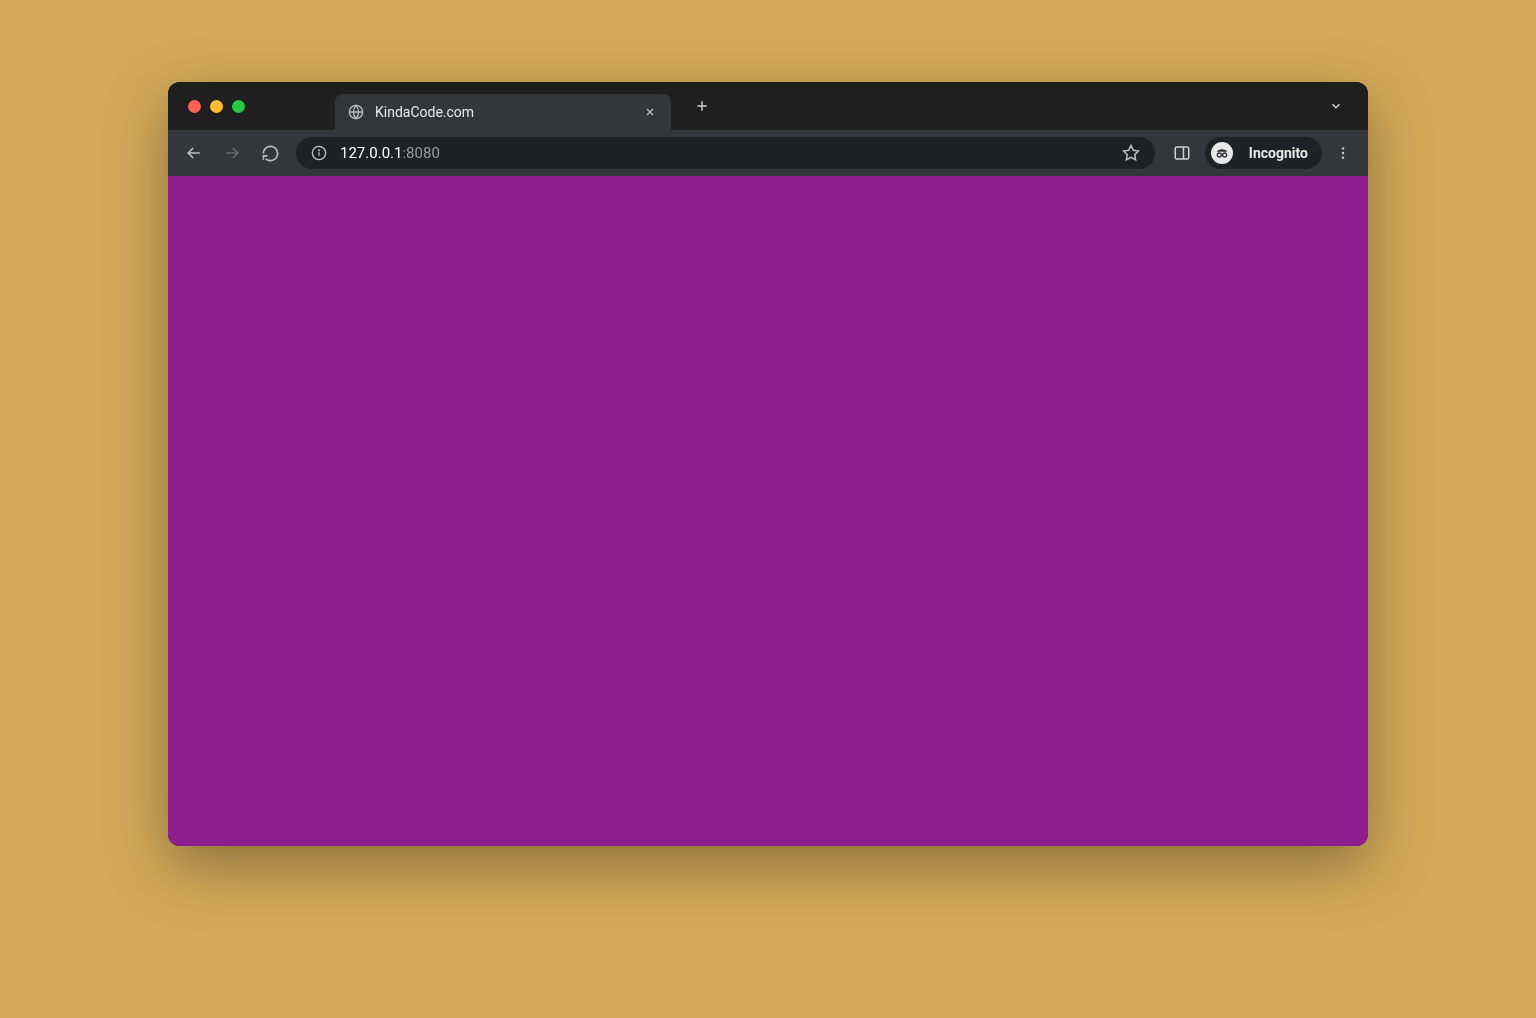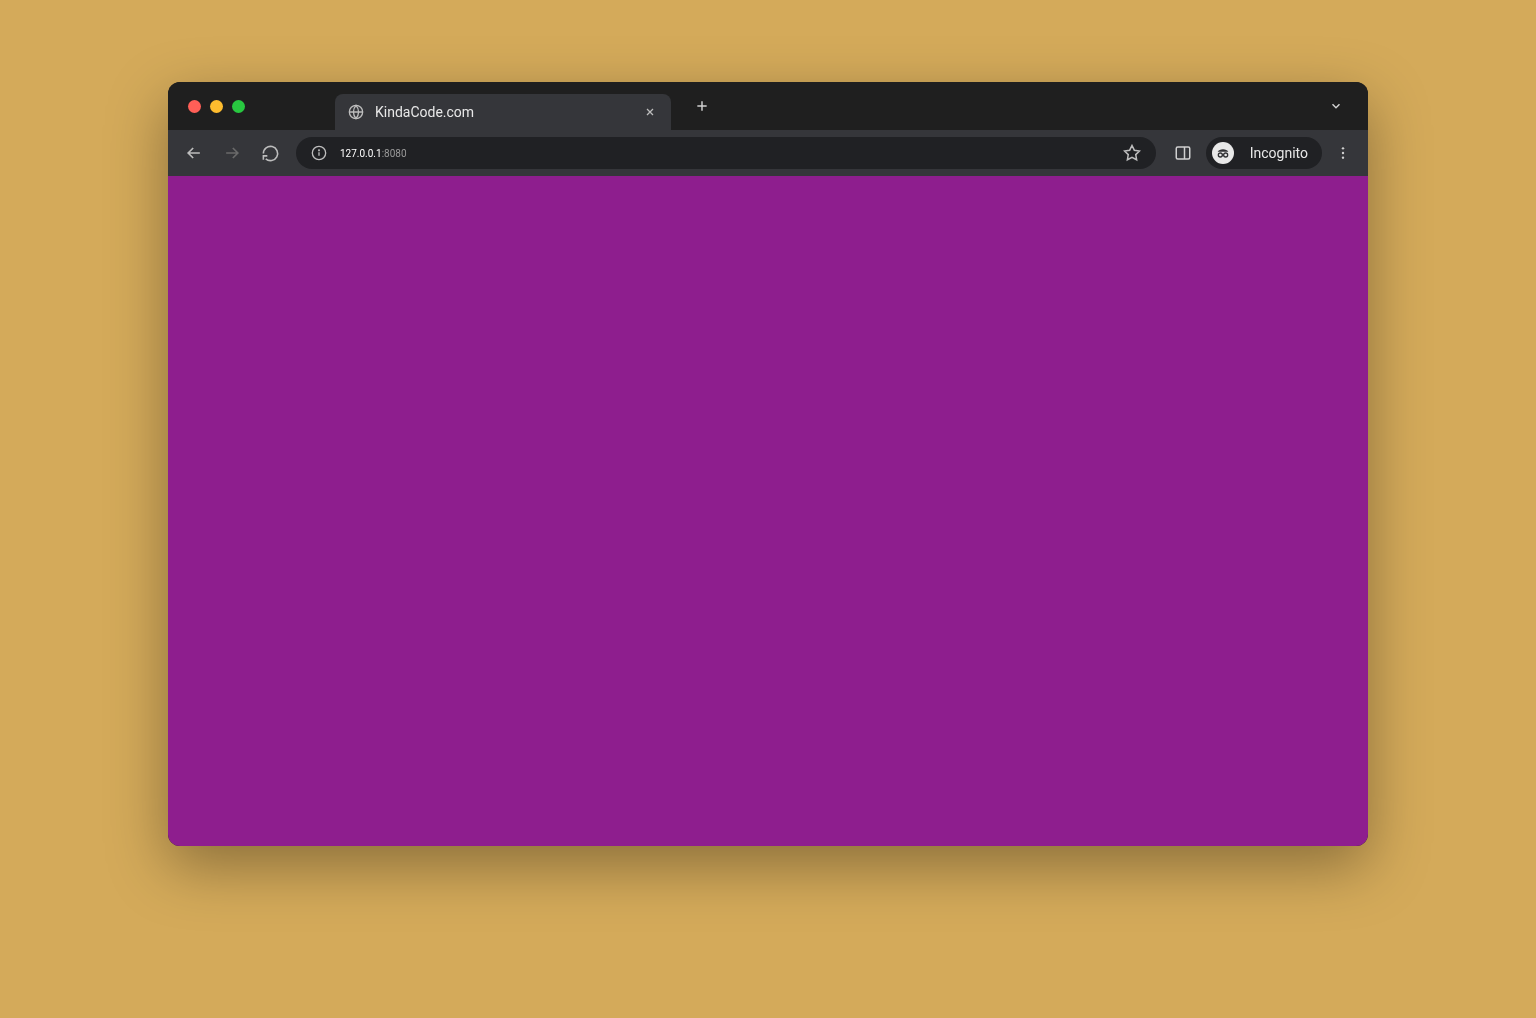--- a/index.html
+++ b/index.html
@@ -164,21 +164,21 @@
       width: 18px;
       height: 18px;
       display: flex;
       align-items: center;
       justify-content: center;
       color: #bdbdbd;
     }
 
     .url-text {
       color: #e8e8e8;
-      font-size: 10px;
+      font-size: 15px;
       flex: 1;
     }
 
     .url-host {
       color: #ffffff;
     }
 
     .url-port {
       color: #9a9a9a;
     }
@@ -206,20 +206,21 @@
 
     .incognito-badge {
       height: 32px;
       background: #202124;
       border-radius: 16px;
       display: flex;
       align-items: center;
       padding: 0 14px 0 6px;
       gap: 16px;
       cursor: pointer;
+      font-weight: bold;
     }
 
     .incognito-icon-wrap {
       width: 22px;
       height: 22px;
       background: #e8e8e8;
       border-radius: 50%;
       display: flex;
       align-items: center;
       justify-content: center;

